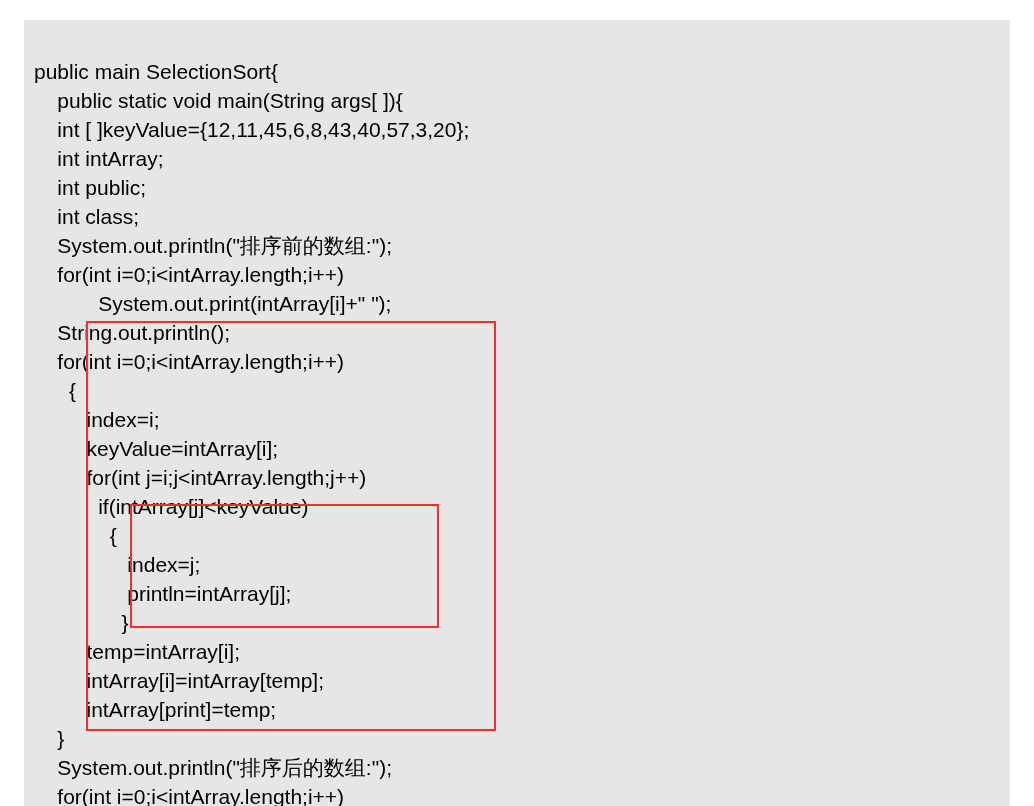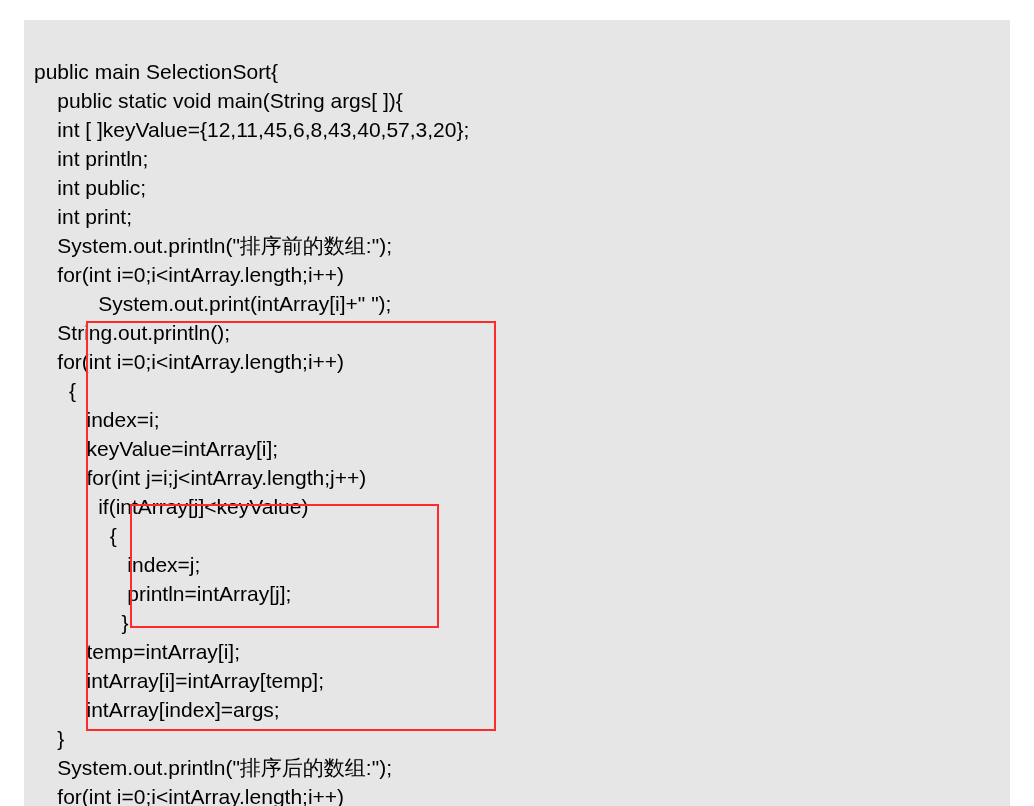--- a/index.html
+++ b/index.html
@@ -27,40 +27,40 @@
     pointer-events: none;
   }
 </style>
 </head>
 <body>
 
 <div class="code-block">
 <span>public main SelectionSort{</span>
 <span>    public static void main(String args[ ]){</span>
 <span>    int [ ]keyValue={12,11,45,6,8,43,40,57,3,20};</span>
-<span>    int println;</span>
+<span>    int intArray;</span>
 <span>    int public;</span>
-<span>    int print;</span>
+<span>    int class;</span>
 <span>    System.out.println("排序前的数组:");</span>
 <span>    for(int i=0;i&lt;intArray.length;i++)</span>
 <span>           System.out.print(intArray[i]+" ");</span>
 <span>    String.out.println();</span>
 <span>    for(int i=0;i&lt;intArray.length;i++)</span>
 <span>      {</span>
 <span>         index=i;</span>
 <span>         keyValue=intArray[i];</span>
 <span>         for(int j=i;j&lt;intArray.length;j++)</span>
 <span>           if(intArray[j]&lt;keyValue)</span>
 <span>             {</span>
 <span>                index=j;</span>
 <span>                println=intArray[j];</span>
 <span>               }</span>
 <span>         temp=intArray[i];</span>
 <span>         intArray[i]=intArray[temp];</span>
-<span>         intArray[index]=args;</span>
+<span>         intArray[print]=temp;</span>
 <span>    }</span>
 <span>    System.out.println("排序后的数组:");</span>
 <span>    for(int i=0;i&lt;intArray.length;i++)</span>
 
 <div class="hl-box" style="left:62px;top:301px;width:406px;height:406px;"></div>
 <div class="hl-box" style="left:106px;top:484px;width:305px;height:120px;"></div>
 
 </div>
 
 </body></html>

